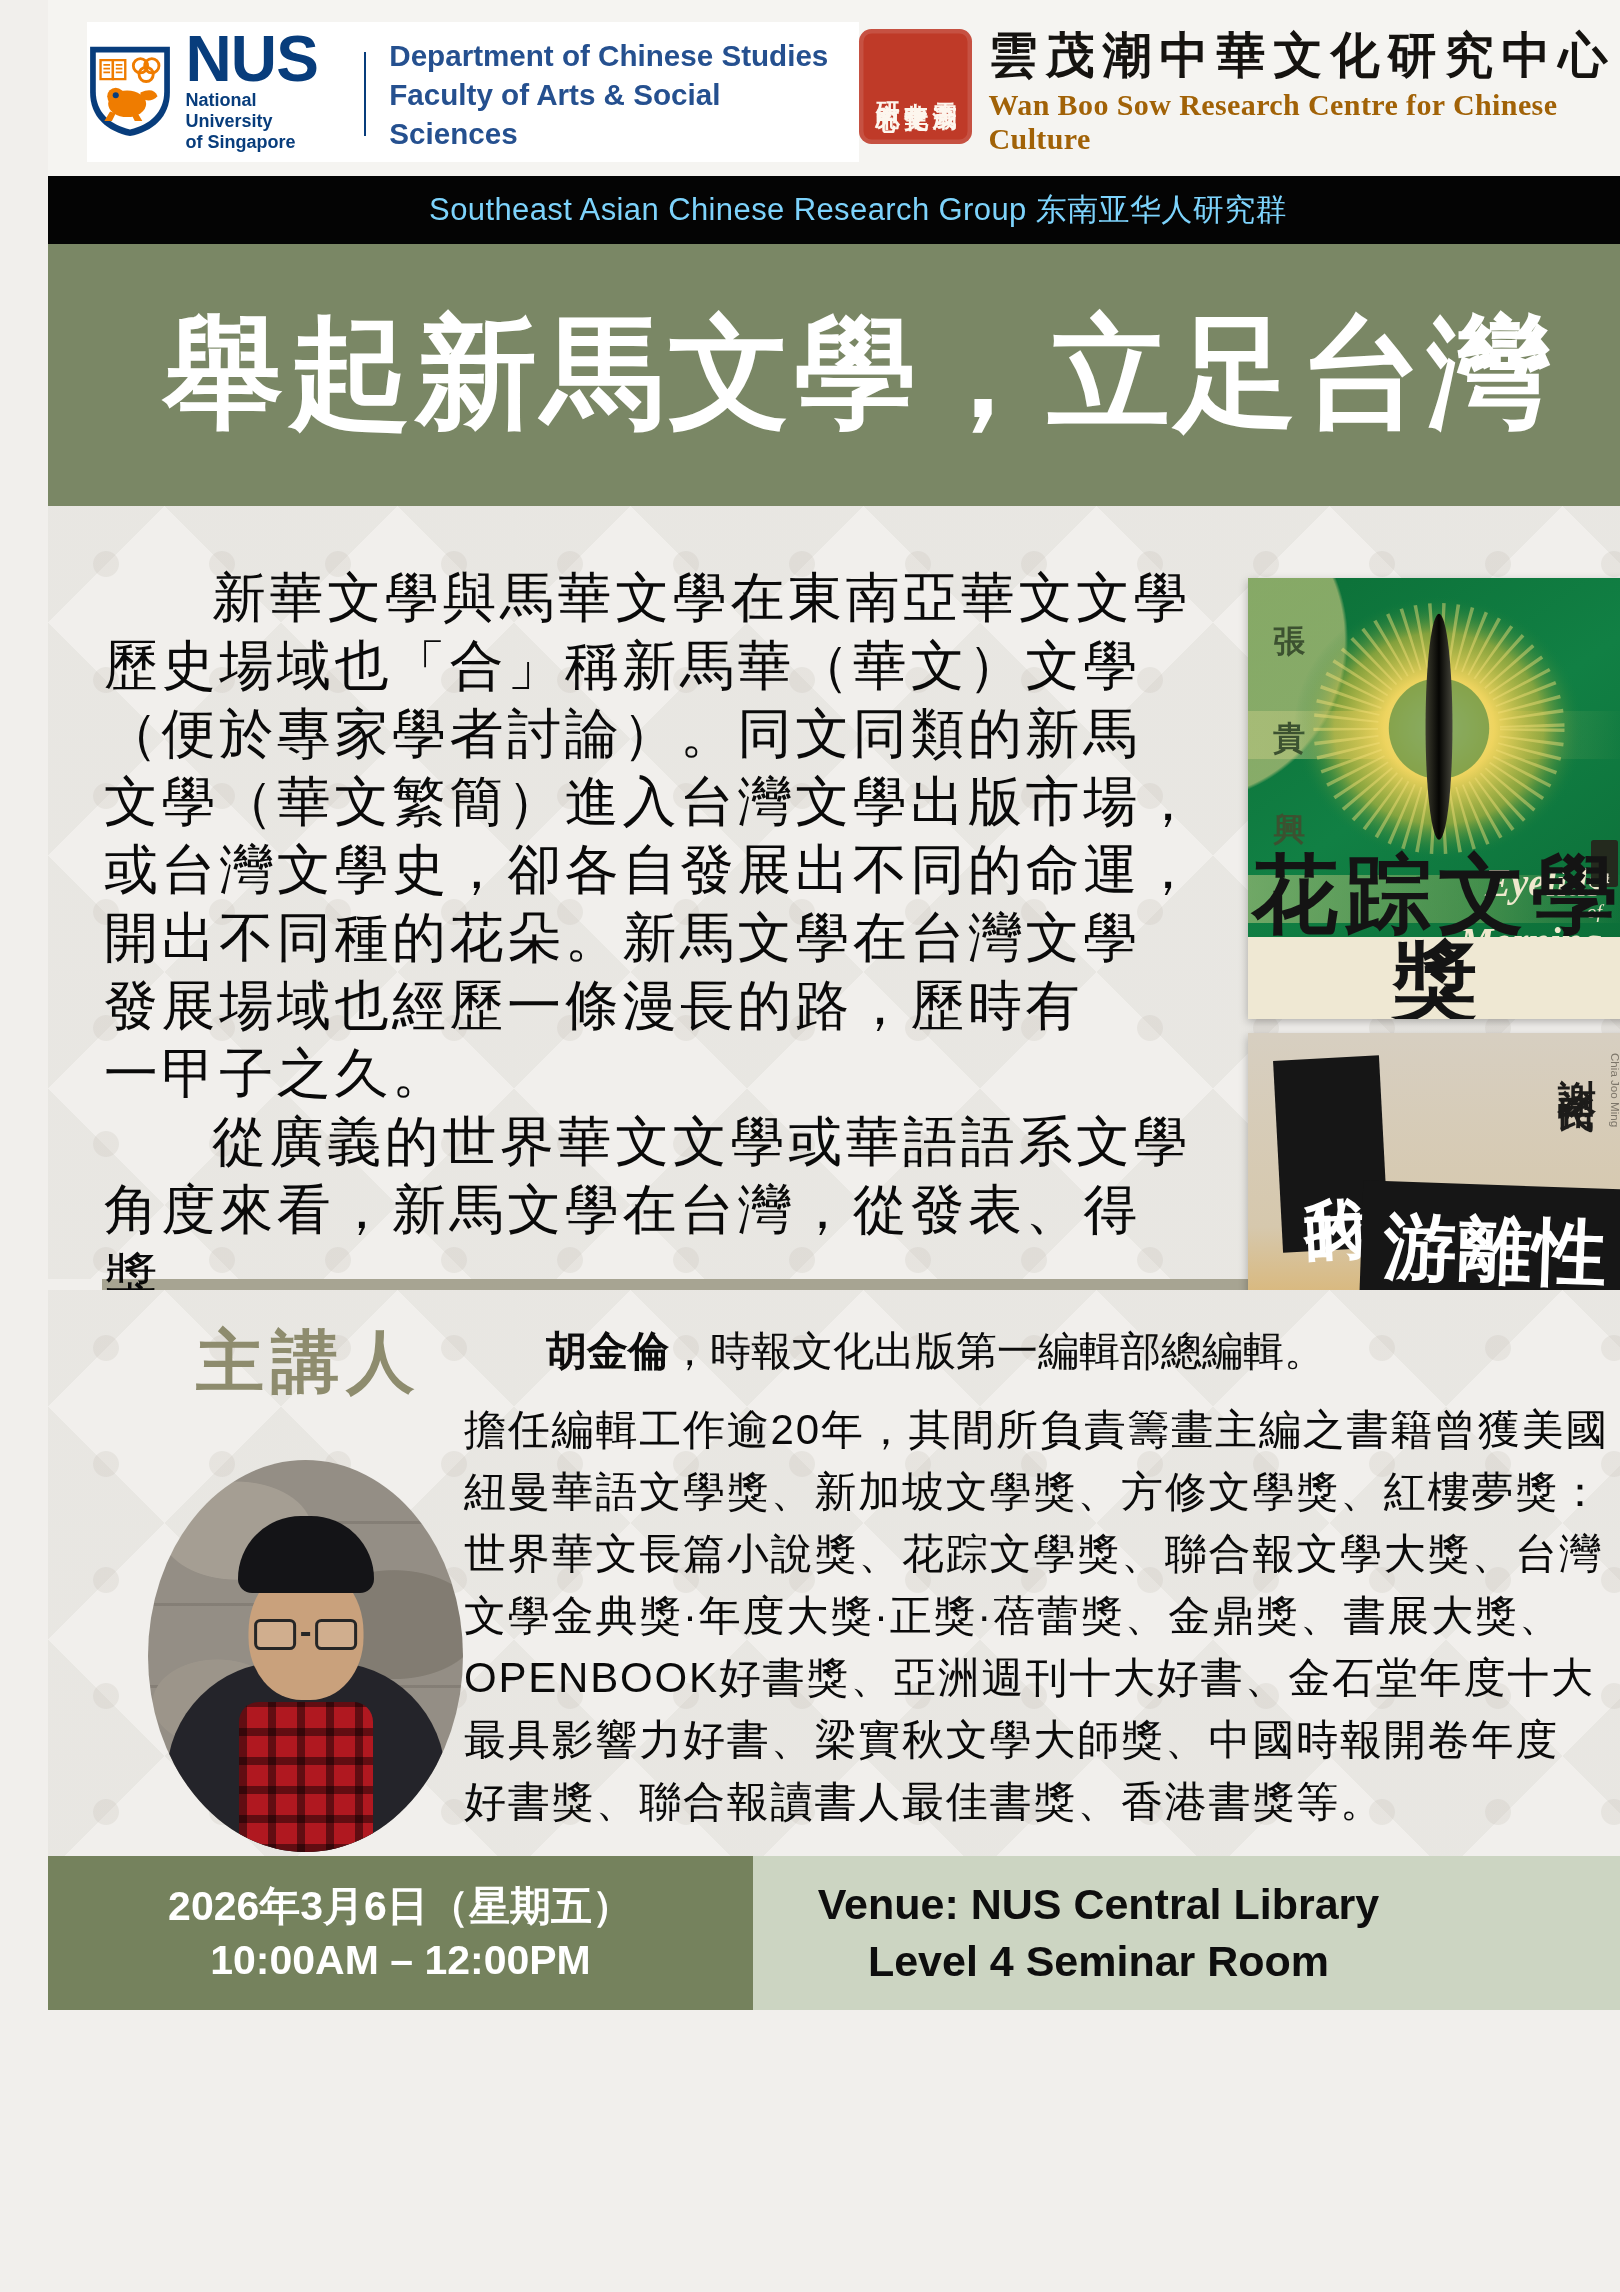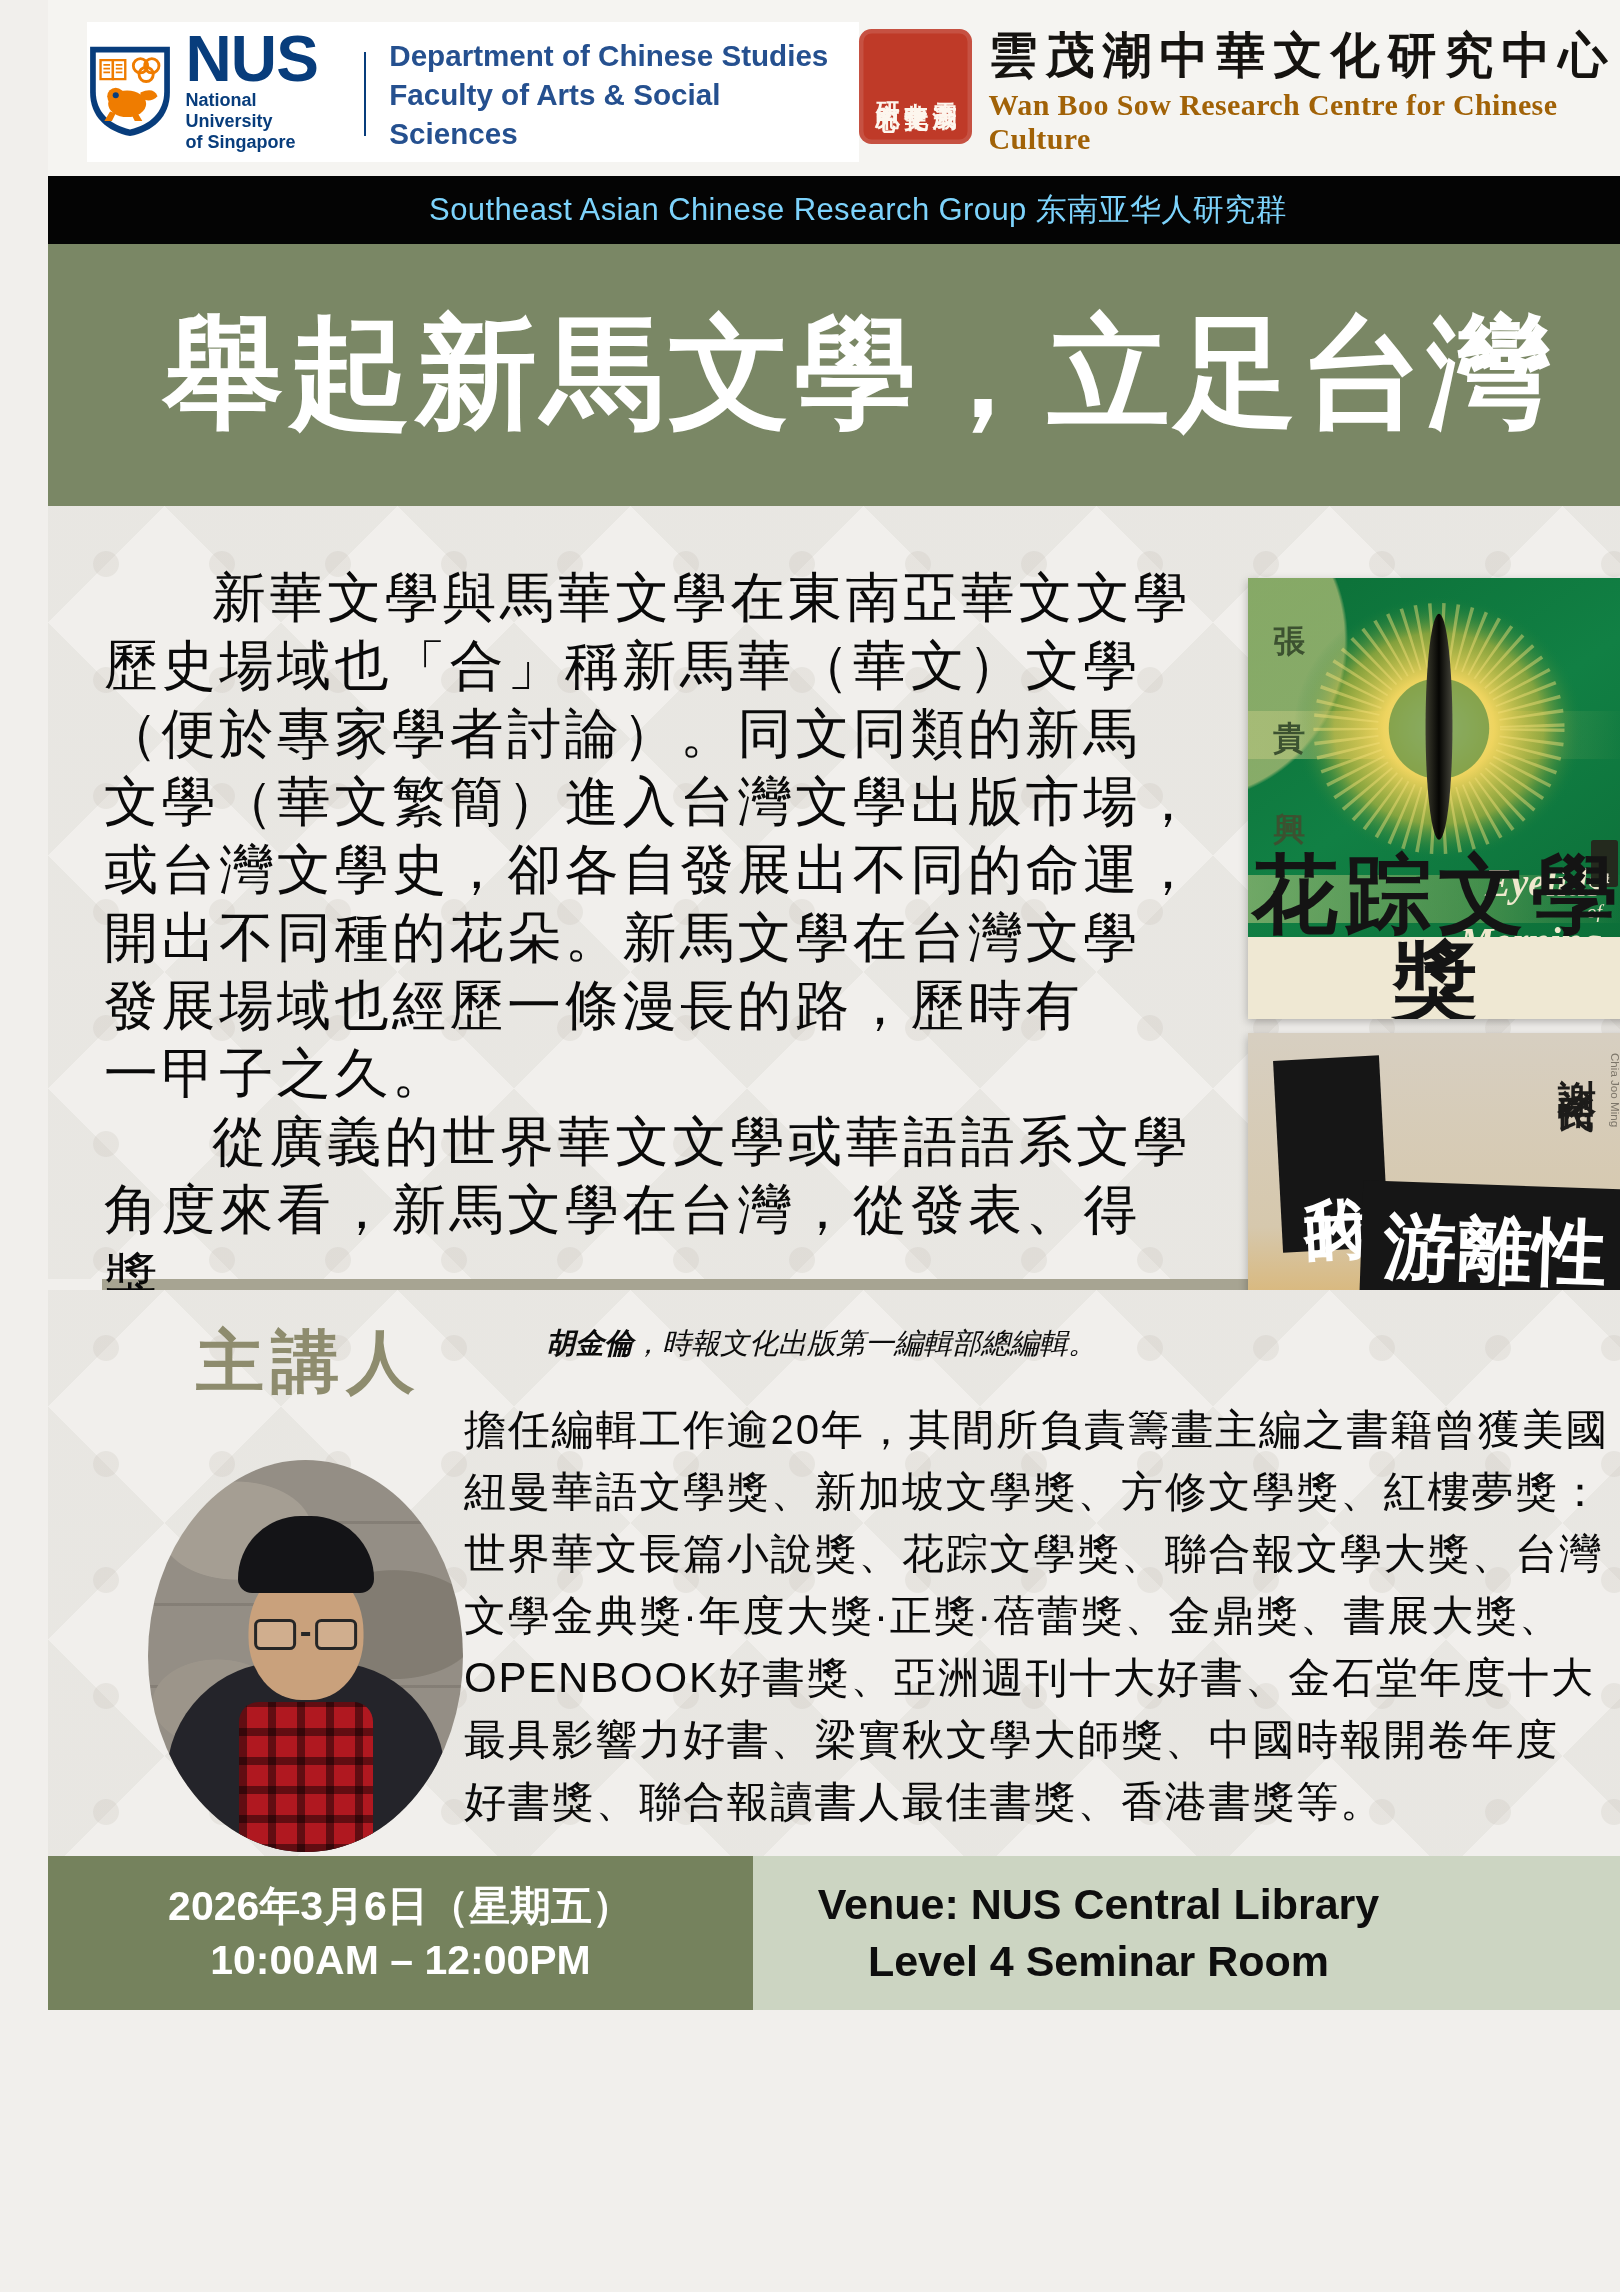--- a/index.html
+++ b/index.html
@@ -98,21 +98,21 @@
       repeating-linear-gradient(0deg, rgba(70,64,58,.20) 0 2.7px, transparent 2.7px 82px);}
   .coat{position:absolute;bottom:0;left:50%;transform:translateX(-50%);width:279px;height:190px;background:#24242a;border-radius:116px 116px 0 0;}
   .scarf{position:absolute;bottom:0;left:50%;transform:translateX(-50%);width:134px;height:150px;border-radius:19.7px 19.7px 0 0;
     background-color:#b01820;
     background-image:repeating-linear-gradient(0deg, rgba(0,0,0,.45) 0 8px, transparent 8px 29px),repeating-linear-gradient(90deg, rgba(0,0,0,.45) 0 8px, transparent 8px 29px);}
   .face{position:absolute;top:104px;left:50%;transform:translateX(-50%);width:115px;height:136px;background:#c9a17c;border-radius:50% 50% 46% 46%;}
   .glasses{position:absolute;top:159px;left:50%;transform:translateX(-50%);display:flex;align-items:center;gap:5.4px;}
   .lens{width:36px;height:25px;border:3.6px solid #262626;border-radius:6.3px;background:rgba(255,255,255,.14);}
   .bridge{width:9px;height:3.6px;background:#262626;}
   .beanie{position:absolute;top:56px;left:50%;transform:translateX(-50%);width:136px;height:77px;background:#141417;border-radius:64px 64px 14.3px 14.3px;}
-  .speaker-headline{position:absolute;left:498px;top:34px;font-size:29px;color:#0c0c0c;font-style:italic;}
+  .speaker-headline{position:absolute;left:498px;top:34px;font-size:41px;color:#0c0c0c;}
   .speaker-headline .nm{font-weight:900;}
   .speaker-headline .rest{font-weight:500;}
   .speaker-bio{position:absolute;left:416px;top:109px;width:1188px;font-size:42px;line-height:62px;letter-spacing:1.8px;color:#0a0a0a;white-space:pre-line;}
   
   .footer{height:154px;display:flex;}
   .footer-date{width:705px;background:#75825d;color:#ffffff;display:flex;flex-direction:column;align-items:center;justify-content:center;font-weight:800;font-size:41px;line-height:54px;}
   .footer-venue{flex:1;background:#ccd5c2;color:#0e0e0e;display:flex;flex-direction:column;align-items:center;justify-content:center;font-weight:800;font-size:43px;line-height:57px;padding-right:224px;box-sizing:border-box;}
 </style>
 </head>
 <body>

